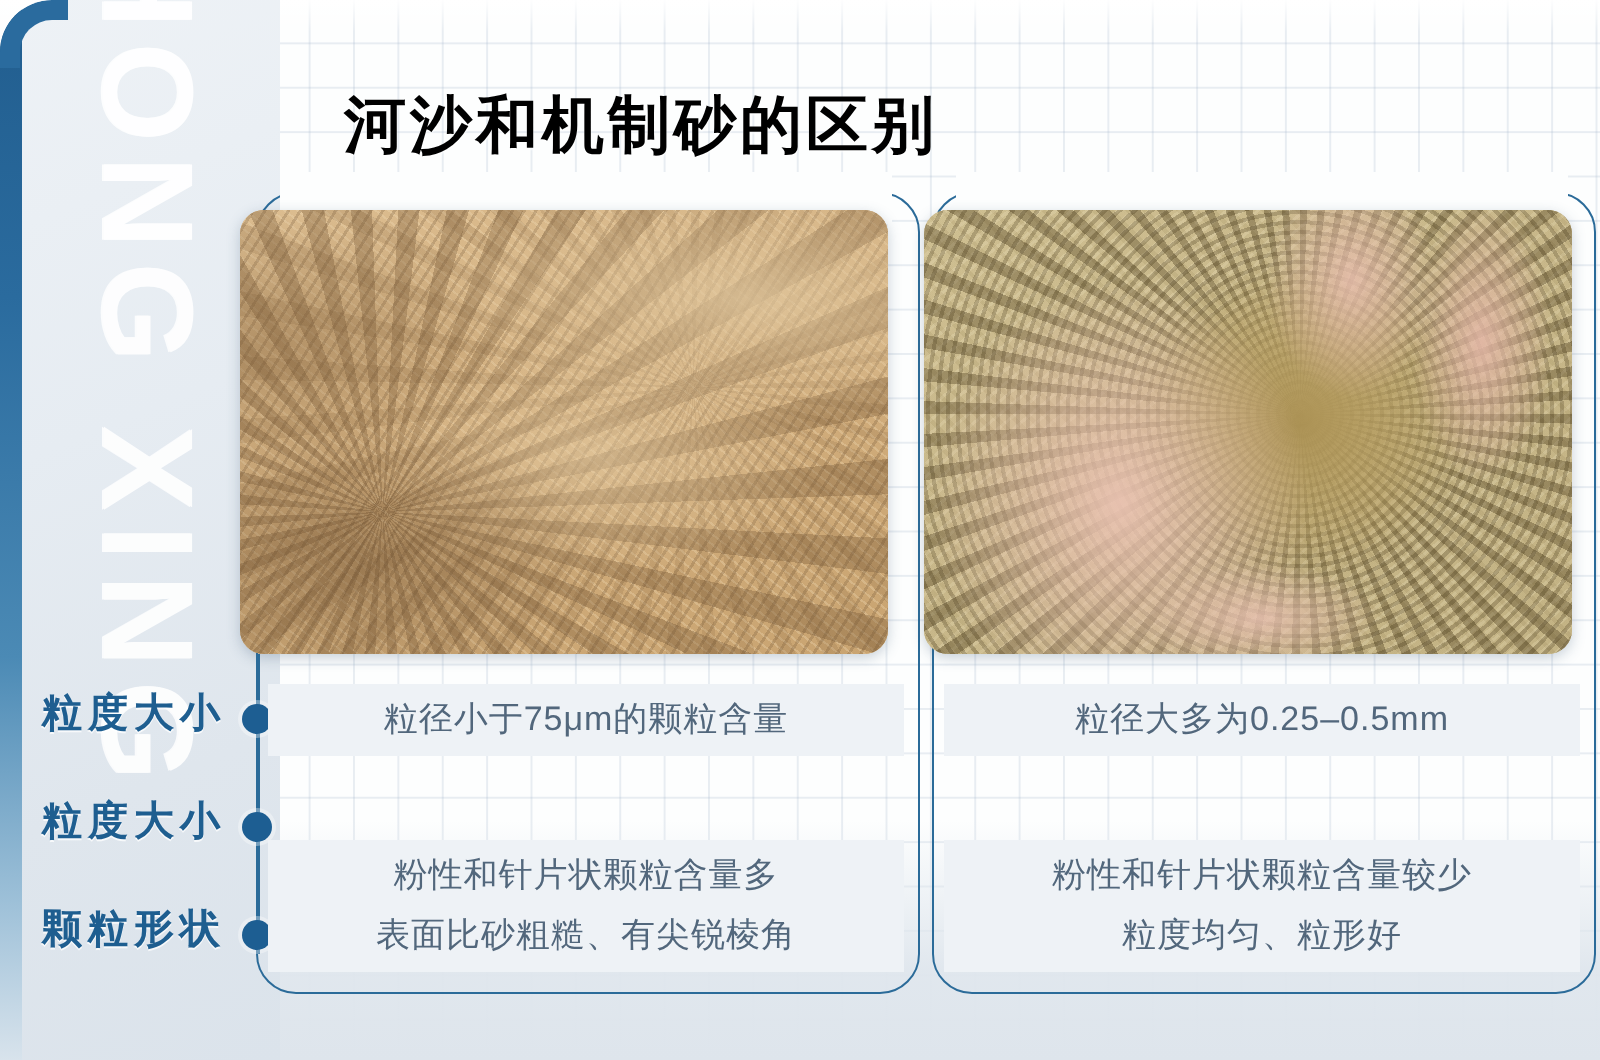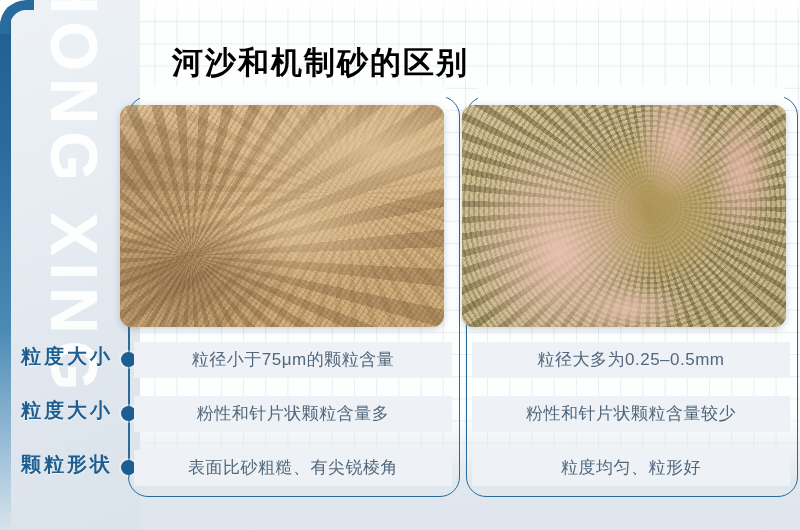--- a/index.html
+++ b/index.html
@@ -150,21 +150,21 @@
 
   .row-cell{
     position:absolute;height:36px;line-height:36px;text-align:center;
     background:#eef2f6;
     color:#52677c;font-size:17px;letter-spacing:.5px;
     font-family:"Liberation Sans","DejaVu Sans",sans-serif;
   }
   .cell-left{left:134px;width:318px;}
   .cell-right{left:472px;width:318px;}
 
-  .r1{top:342px;} .r2{top:396px;} .r3{top:450px;}
+  .r1{top:342px;} .r2{top:420px;} .r3{top:450px;}
   .lbl1{top:343px;} .lbl2{top:397px;} .lbl3{top:451px;}
   .dot1{top:352px;} .dot2{top:406px;} .dot3{top:460px;}
 </style>
 </head>
 <body>
 
 <div id="stage">
 
   <div class="grid-bg"></div>
   <div class="top-wash"></div>

